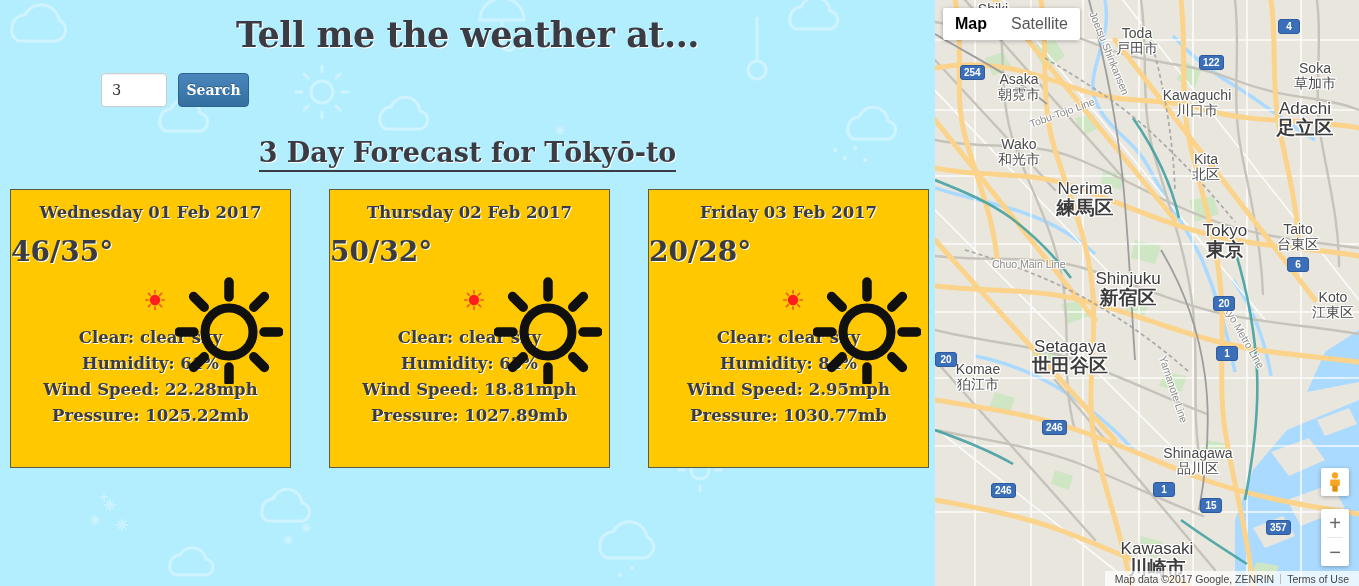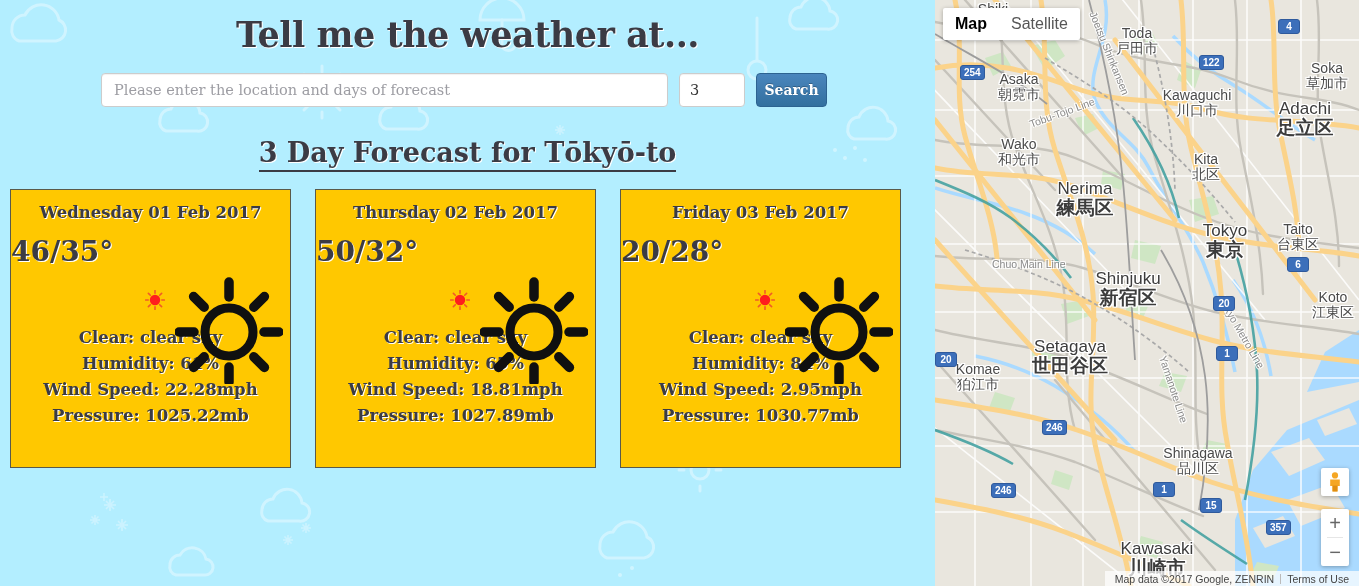--- a/index.html
+++ b/index.html
@@ -100,21 +100,21 @@
     color: #3b3b44;
     text-shadow: 1px 1px 0 #ffffff;
   }
   #forecast-title span {
     border-bottom: 2px solid #3b3b44;
     padding-bottom: 2px;
   }
 
   #cards {
     display: flex;
-    gap: 24px;
+    gap: 38px;
     padding: 21px 6px 0 10px;
   }
   .forecast-card {
     position: relative;
     width: 281px; height: 279px;
     background: #FFC800;
     border: 1px solid #5a5a4a;
     overflow: hidden;
   }
   .card-date {
@@ -366,21 +366,20 @@
       <circle cx="620" cy="575" r="2"></circle>
         <circle cx="632" cy="568" r="2"></circle>
     </g>
   </svg>
 
   <div id="weather-panel">
 
     <h1 id="page-title">Tell me the weather at...</h1>
 
     <div id="search-row">
-      <input id="location-input" type="text" placeholder="Please enter the location and days of forecast" style="">
       <input id="days-input" type="text" value="3" style="">
       <button id="search-button">Search</button>
     </div>
 
     <h2 id="forecast-title">
       <span>3 Day Forecast for Tōkyō-to</span>
     </h2>
 
     <div id="cards">
   <div class="forecast-card">
@@ -607,21 +606,21 @@
         <span class="kanji">戸田市</span>
       </div>
       <div class="map-label lbl-mid" style="left: 84px; top: 72px; transform: translateX(-50%);">
         <span class="romaji">Asaka</span>
         <span class="kanji">朝霓市</span>
       </div>
       <div class="map-label lbl-mid" style="left: 262px; top: 88px; transform: translateX(-50%);">
         <span class="romaji">Kawaguchi</span>
         <span class="kanji">川口市</span>
       </div>
-      <div class="map-label lbl-mid" style="left: 392px; top: 61px; transform: translateX(-50%);">
+      <div class="map-label lbl-mid" style="left: 380px; top: 61px; transform: translateX(-50%);">
         <span class="romaji">Soka</span>
         <span class="kanji">草加市</span>
       </div>
       <div class="map-label lbl-major" style="left: 370px; top: 100px; transform: translateX(-50%);">
         <span class="romaji">Adachi</span>
         <span class="kanji">足立区</span>
       </div>
       <div class="map-label lbl-mid" style="left: 84px; top: 137px; transform: translateX(-50%);">
         <span class="romaji">Wako</span>
         <span class="kanji">和光市</span>

